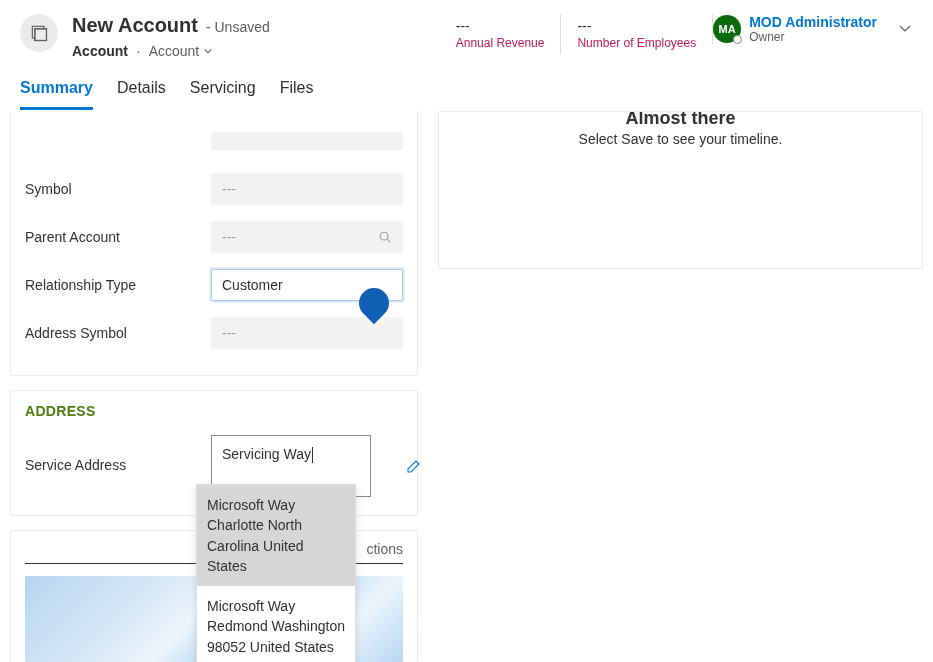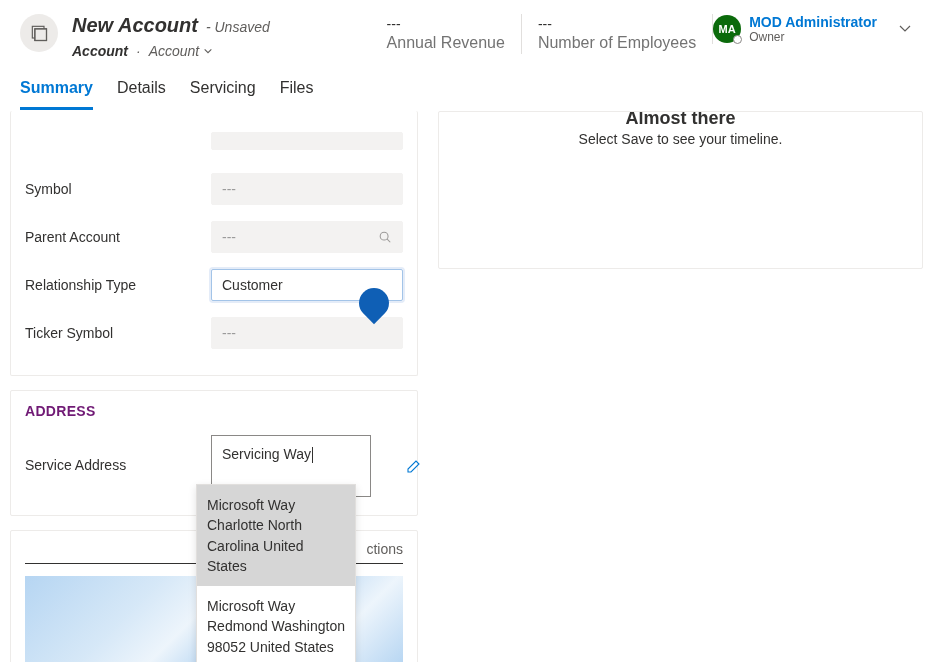--- a/index.html
+++ b/index.html
@@ -3,35 +3,35 @@
   <meta charset="utf-8">
   <style>
     * { box-sizing: border-box; margin: 0; padding: 0; font-family: "Segoe UI", -apple-system, sans-serif; }
     body { background: #fff; color: #323130; width: 933px; height: 662px; overflow: hidden; position: relative; }
 
     
     .header { display: flex; align-items: flex-start; padding: 14px 20px 0 20px; }
     .title-block { display: flex; align-items: flex-start; gap: 14px; }
     .entity-icon { width: 38px; height: 38px; border-radius: 50%; background: #edebe9; display: flex; align-items: center; justify-content: center; }
     .entity-icon svg { width: 20px; height: 20px; }
-    .title-text { display: flex; flex-direction: column; font-style: italic; }
+    .title-text { display: flex; flex-direction: column; }
     .title-line { display: flex; align-items: baseline; gap: 8px; }
     .page-title { font-size: 20px; font-weight: 600; color: #323130; }
     .unsaved { font-size: 14px; color: #605e5c; font-weight: 400; }
     .breadcrumb-line { display: flex; align-items: center; gap: 8px; margin-top: 6px; font-size: 14px; }
     .bc-entity { color: #323130; font-weight: 600; }
     .bc-sep { color: #605e5c; }
     .bc-form { color: #605e5c; display: flex; align-items: center; gap: 4px; }
     .chev-dn { width: 10px; height: 10px; }
 
     .header-right { margin-left: auto; display: flex; align-items: flex-start; gap: 0; }
     .hdr-field { padding: 0 16px; border-left: 1px solid #e1dfdd; min-height: 40px; display: flex; flex-direction: column; justify-content: center; }
     .hdr-field:first-child { border-left: none; }
     .hdr-val { font-size: 14px; color: #323130; }
-    .hdr-lbl { font-size: 16px; color: #737373; margin-top: 2px; }
+    .hdr-lbl { font-size: 12px; color: #be185d; margin-top: 2px; }
     .owner-block { display: flex; align-items: center; gap: 8px; border-left: 1px solid #e1dfdd; }
     .avatar { width: 28px; height: 28px; border-radius: 50%; background: #0b6a0b; color: #fff; font-size: 11px; font-weight: 600; display: flex; align-items: center; justify-content: center; position: relative; }
     .presence-dot { position: absolute; right: -1px; bottom: -1px; width: 9px; height: 9px; border-radius: 50%; background: #fff; border: 1px solid #8a8886; }
     .owner-text .owner-name { font-size: 14px; color: #0078d4; font-weight: 600; }
     .owner-text .owner-role { font-size: 12px; color: #605e5c; }
     .hdr-chev { margin-left: 20px; margin-top: 6px; }
 
     
     .tabs { display: flex; gap: 24px; padding: 20px 20px 0 20px; border-bottom: 1px solid transparent; }
     .tab { font-size: 16px; color: #323130; padding-bottom: 10px; border-bottom: 3px solid transparent; cursor: pointer; }
@@ -46,21 +46,21 @@
     .card.first { border-top: none; padding-top: 0; margin-top: -4px; }
 
     .form-row { display: flex; align-items: center; min-height: 48px; }
     .form-label { width: 186px; font-size: 14px; color: #323130; flex-shrink: 0; }
     .form-field { flex: 1; position: relative; }
     .field-box { background: #f3f2f1; border: 1px solid #f3f2f1; border-radius: 2px; height: 32px; display: flex; align-items: center; padding: 0 10px; font-size: 14px; color: #605e5c; width: 192px; }
     .field-box.focused { background: #fff; border: 1px solid #a3c4e8; outline: 2px solid rgba(120,160,220,0.2); color: #323130; }
     .field-box .lookup-icon { margin-left: auto; opacity: 0.6; }
     .field-placeholder { color: #9b9b9b; }
 
-    .section-label { font-size: 14px; font-weight: 600; letter-spacing: 0.3px; color: #701a75; text-transform: uppercase; }
+    .section-label { font-size: 14px; font-weight: 600; letter-spacing: 0.3px; color: #4d7c0f; text-transform: uppercase; }
 
     .addr-row { display: flex; align-items: flex-start; margin-top: 16px; position: relative; }
     .addr-label { width: 186px; font-size: 14px; color: #323130; padding-top: 22px; }
     .addr-field { flex: 1; position: relative; }
     .addr-input { width: 160px; height: 62px; border: 1px solid #8a8886; padding: 10px 10px; font-size: 14px; color: #323130; background: #fff; }
     .edit-btn { position: absolute; right: -20px; top: 22px; width: 18px; height: 18px; display: flex; align-items: center; justify-content: center; }
 
     .autocomplete { position: absolute; left: 196px; top: 484px; width: 160px; background: #fff; border: 1px solid #e1dfdd; box-shadow: 0 3px 8px rgba(0,0,0,0.12); z-index: 20; }
     .ac-item { padding: 10px 10px; font-size: 14px; line-height: 1.45; cursor: pointer; }
     .ac-item.sel { background: #d6d6d6; }
@@ -176,21 +176,21 @@
       <div class="form-row">
         <div class="form-label">Relationship Type</div>
         <div class="form-field">
           <div class="field-box focused">
             <span>Customer</span>
           </div>
         </div>
       </div>
 
       <div class="form-row">
-        <div class="form-label">Ticker Symbol</div>
+        <div class="form-label">Address Symbol</div>
         <div class="form-field">
           <div class="field-box">
             <span class="field-placeholder">---</span>
           </div>
         </div>
       </div>
     </div>
 
     <div class="card">
       <div class="section-label">ADDRESS</div>

